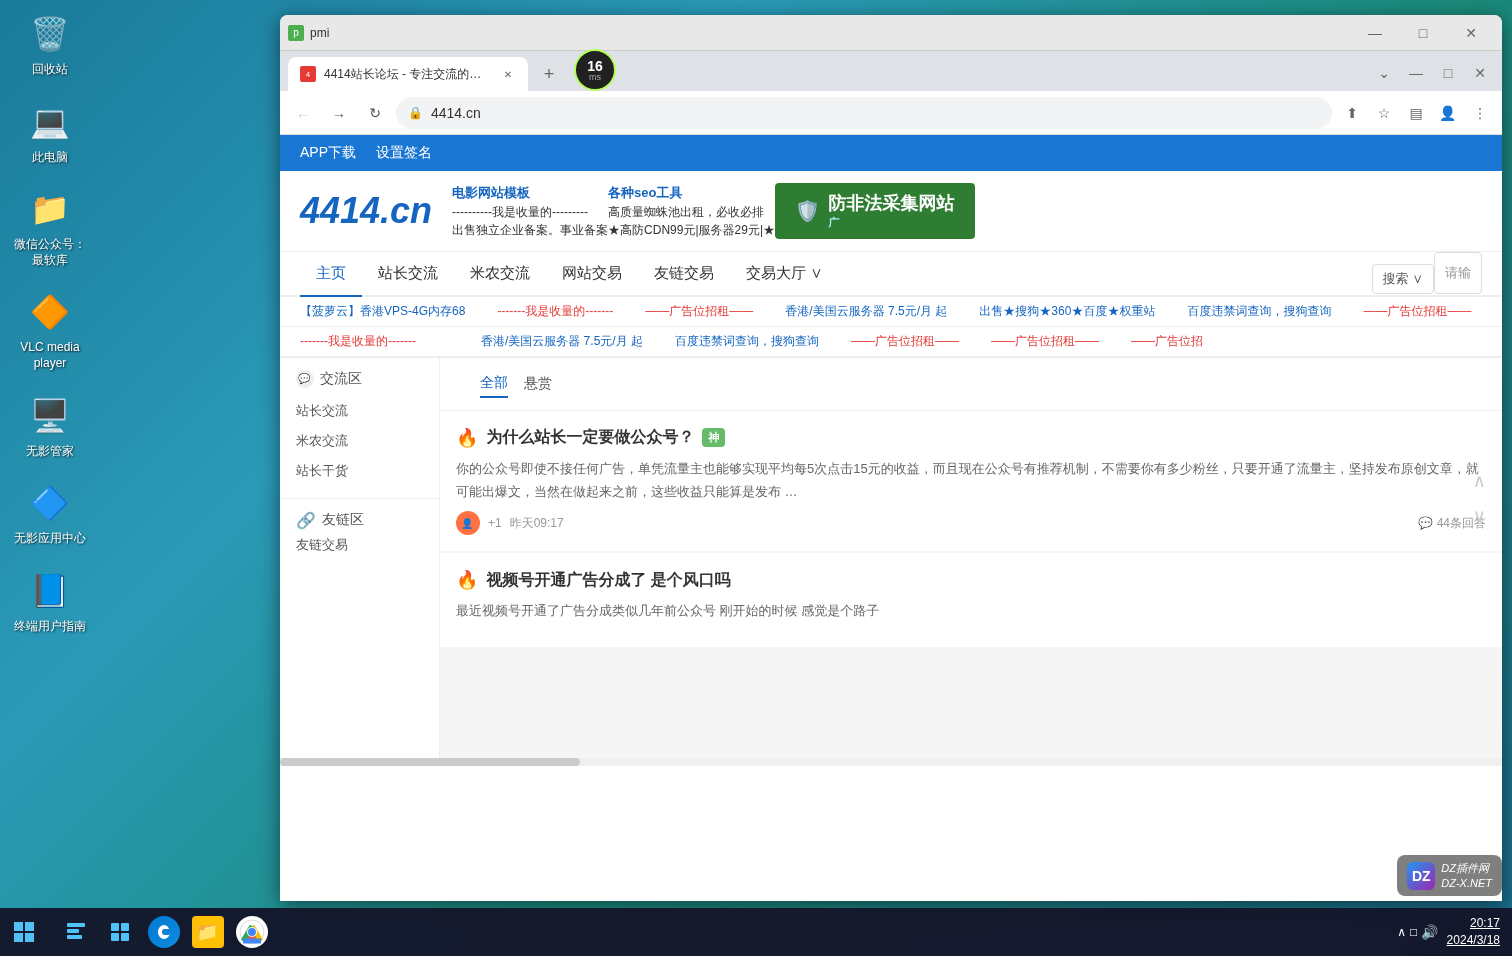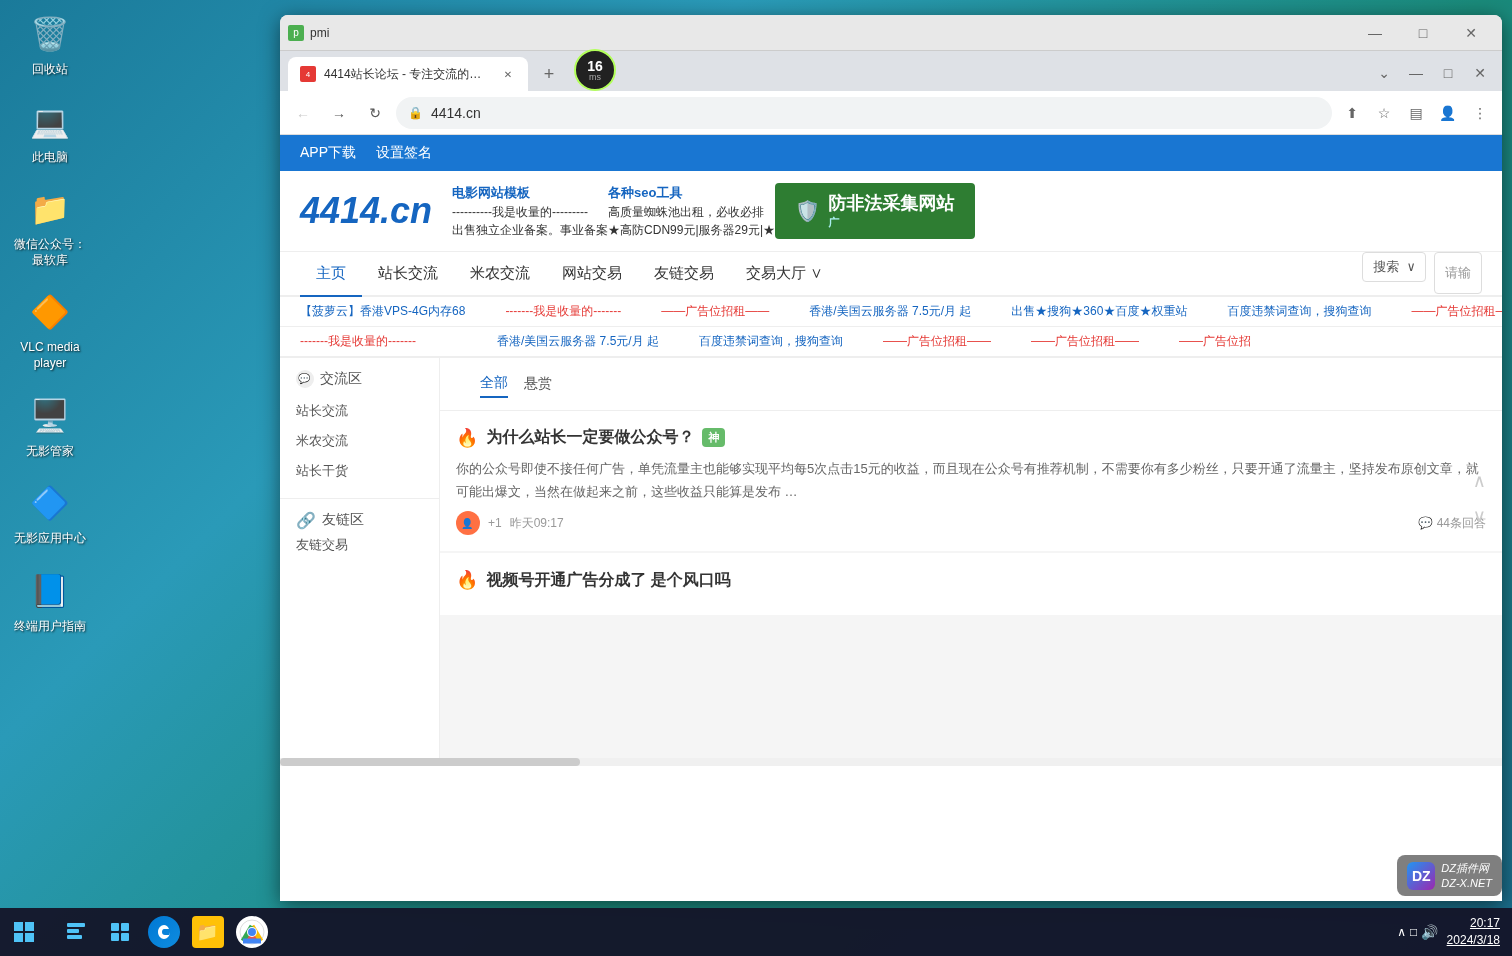--- a/index.html
+++ b/index.html
@@ -492,23 +492,22 @@
 
     .nav-item.active {
       color: #1565c0;
       border-bottom: 2px solid #1565c0;
       margin-bottom: -2px;
     }
 
     .nav-search {
       margin-left: auto;
       display: flex;
-      align-items: flex-start;
-      gap: 8px;
-      font-family: Liberation Mono, monospace;
+      align-items: flex-end;
+      gap: 0;
     }
 
     
     .main-content {
       display: flex;
       background: #f5f5f5;
       min-height: 400px;
     }
 
     
@@ -731,21 +730,21 @@
       align-items: center;
       justify-content: center;
       cursor: pointer;
     }
 
     .ad-section-row {
       display: flex;
       align-items: center;
       padding: 6px 20px;
       background: white;
-      gap: 40px;
+      gap: 32px;
       font-size: 12px;
       border-bottom: 1px solid #eee;
       overflow: hidden;
       white-space: nowrap;
     }
 
     .ad-link-blue { color: #1565c0; text-decoration: none; cursor: pointer; }
     .ad-link-red { color: #e53935; text-decoration: none; cursor: pointer; }
 
     .friend-section {
@@ -968,20 +967,21 @@
             </div>
             <div class="post-arrow">∧</div>
             <div class="post-arrow down" style="top:75%;">∨</div>
           </div>
 
           <div class="post-item">
             <div class="post-item-header">
               <span class="fire-icon">🔥</span>
               <span class="post-title">视频号开通广告分成了 是个风口吗</span>
             </div>
+            <div class="post-content">最近视频号开通了广告分成类似几年前公众号 刚开始的时候 感觉是个路子</div>
           </div>
 
         </div>
       </div>
 
       <div class="h-scrollbar">
         <div class="h-scrollbar-thumb"></div>
       </div>
 
     </div>

